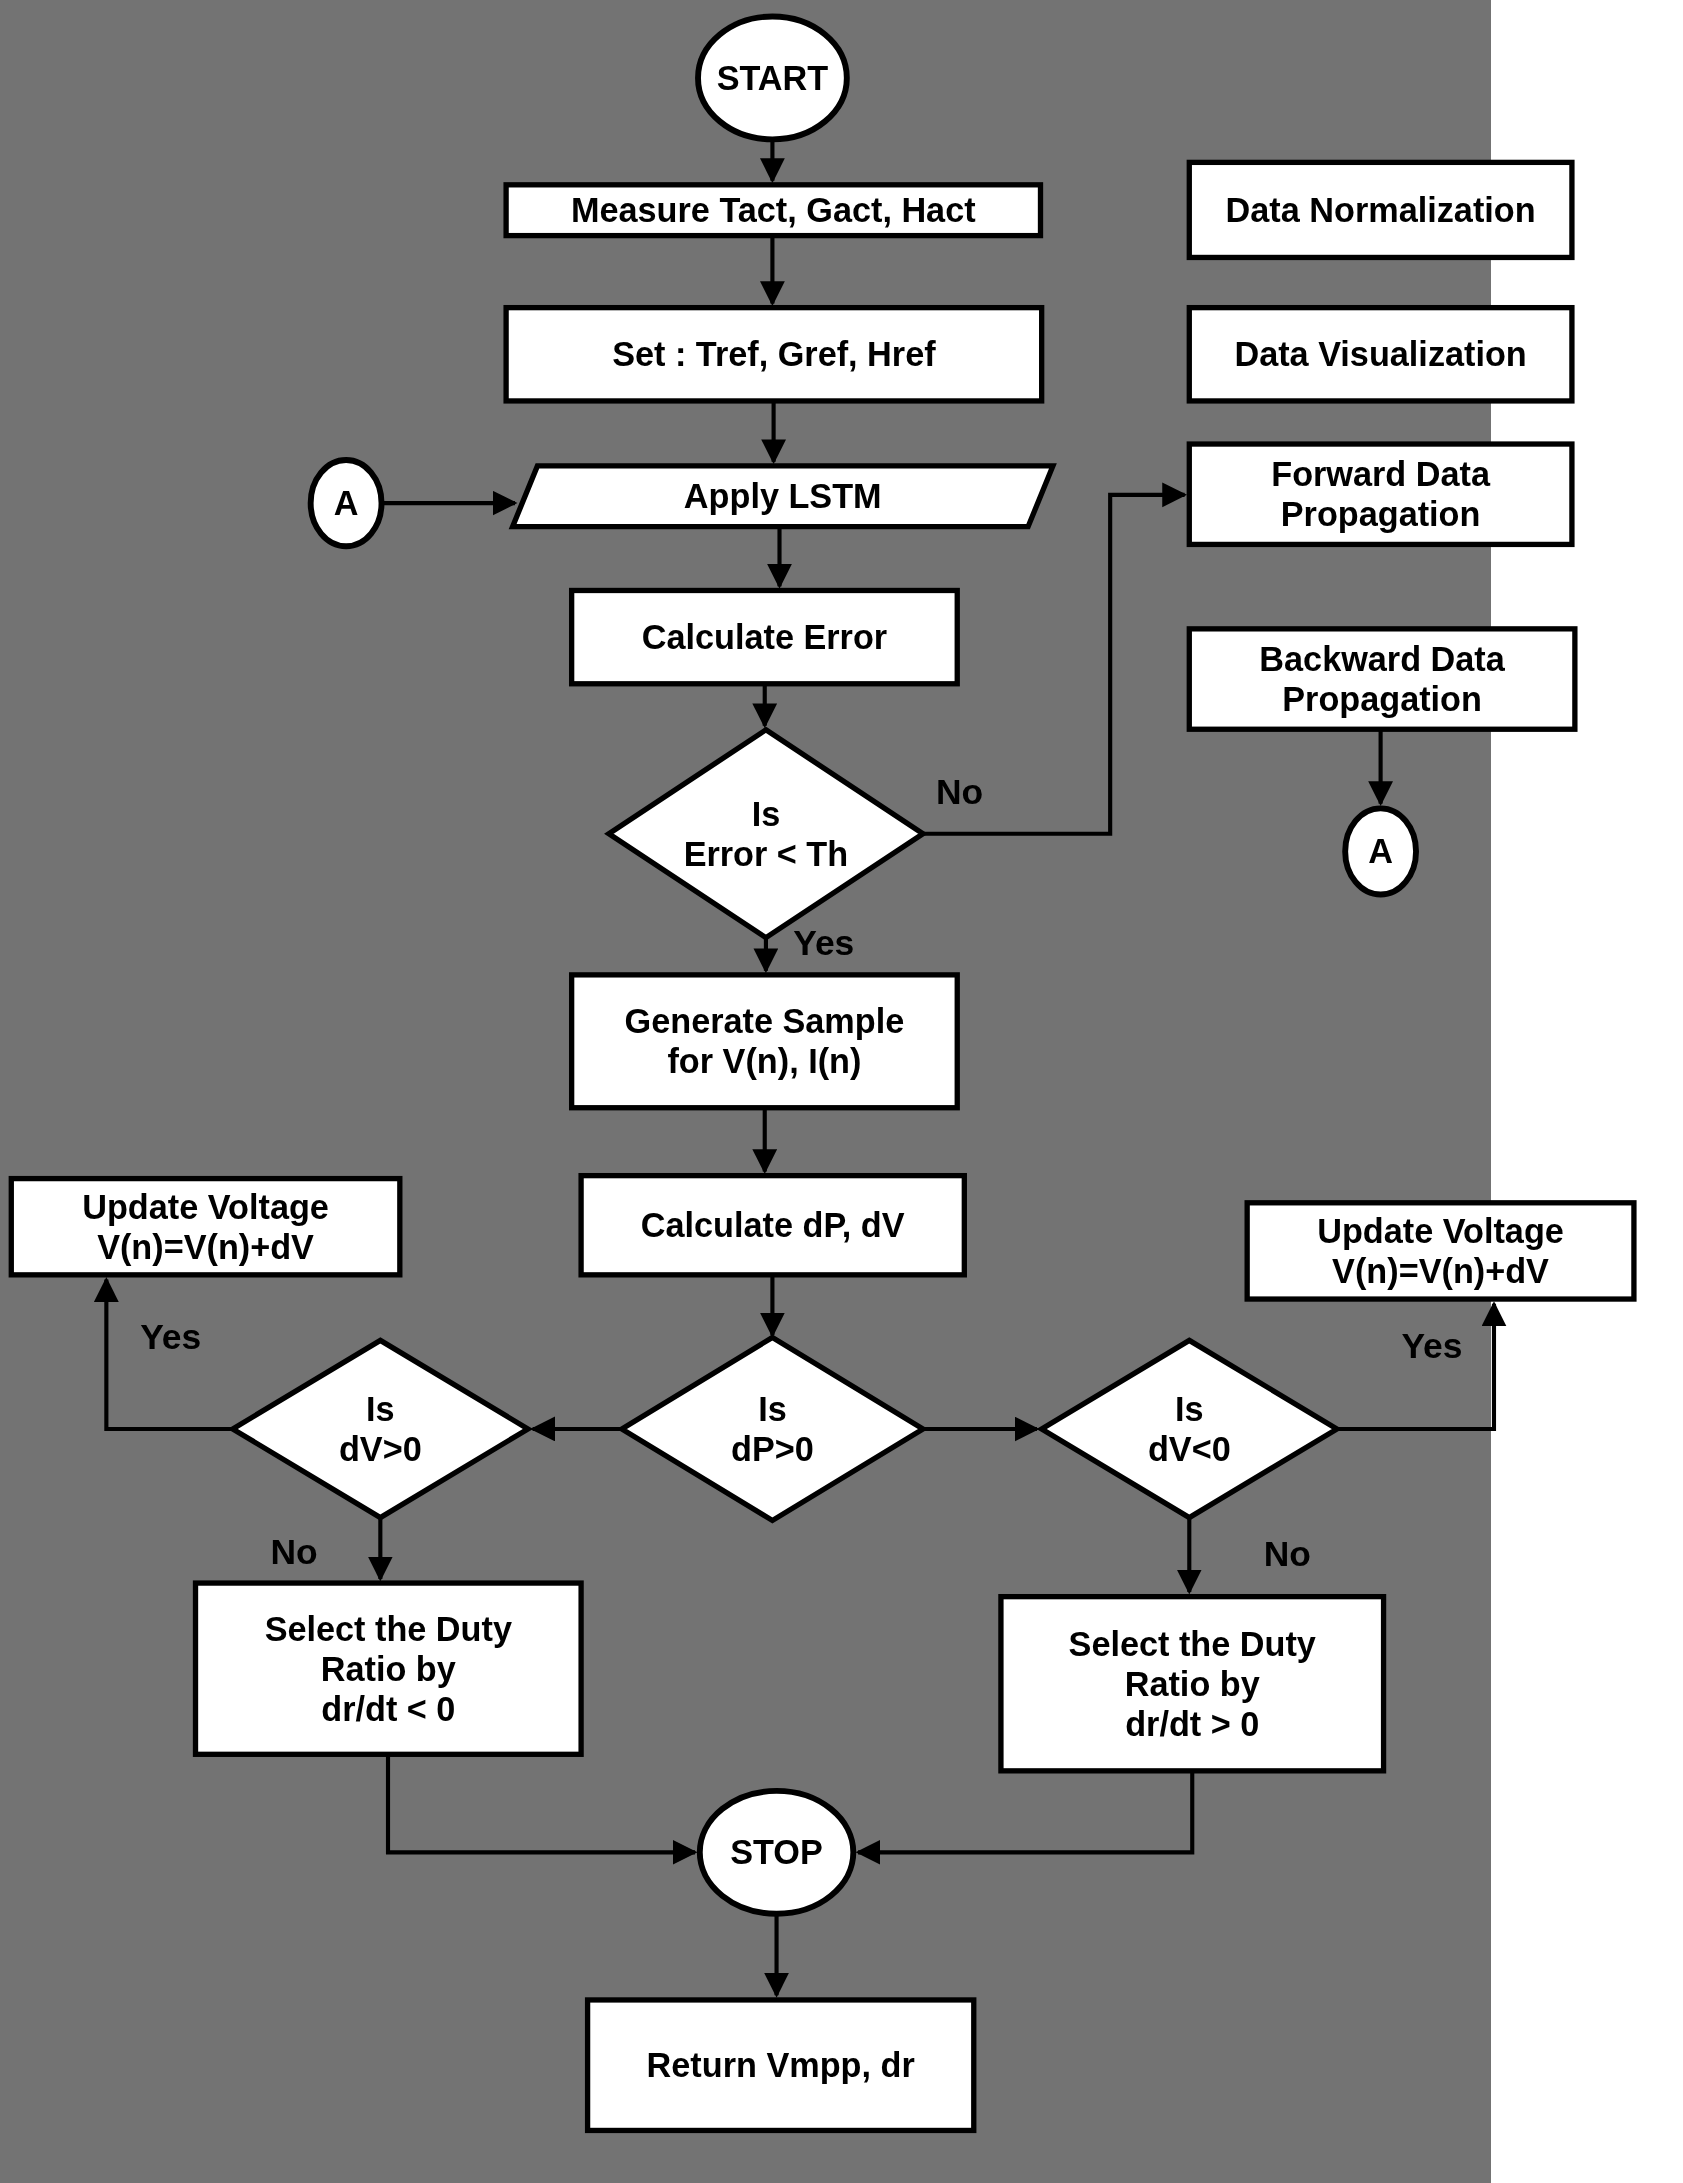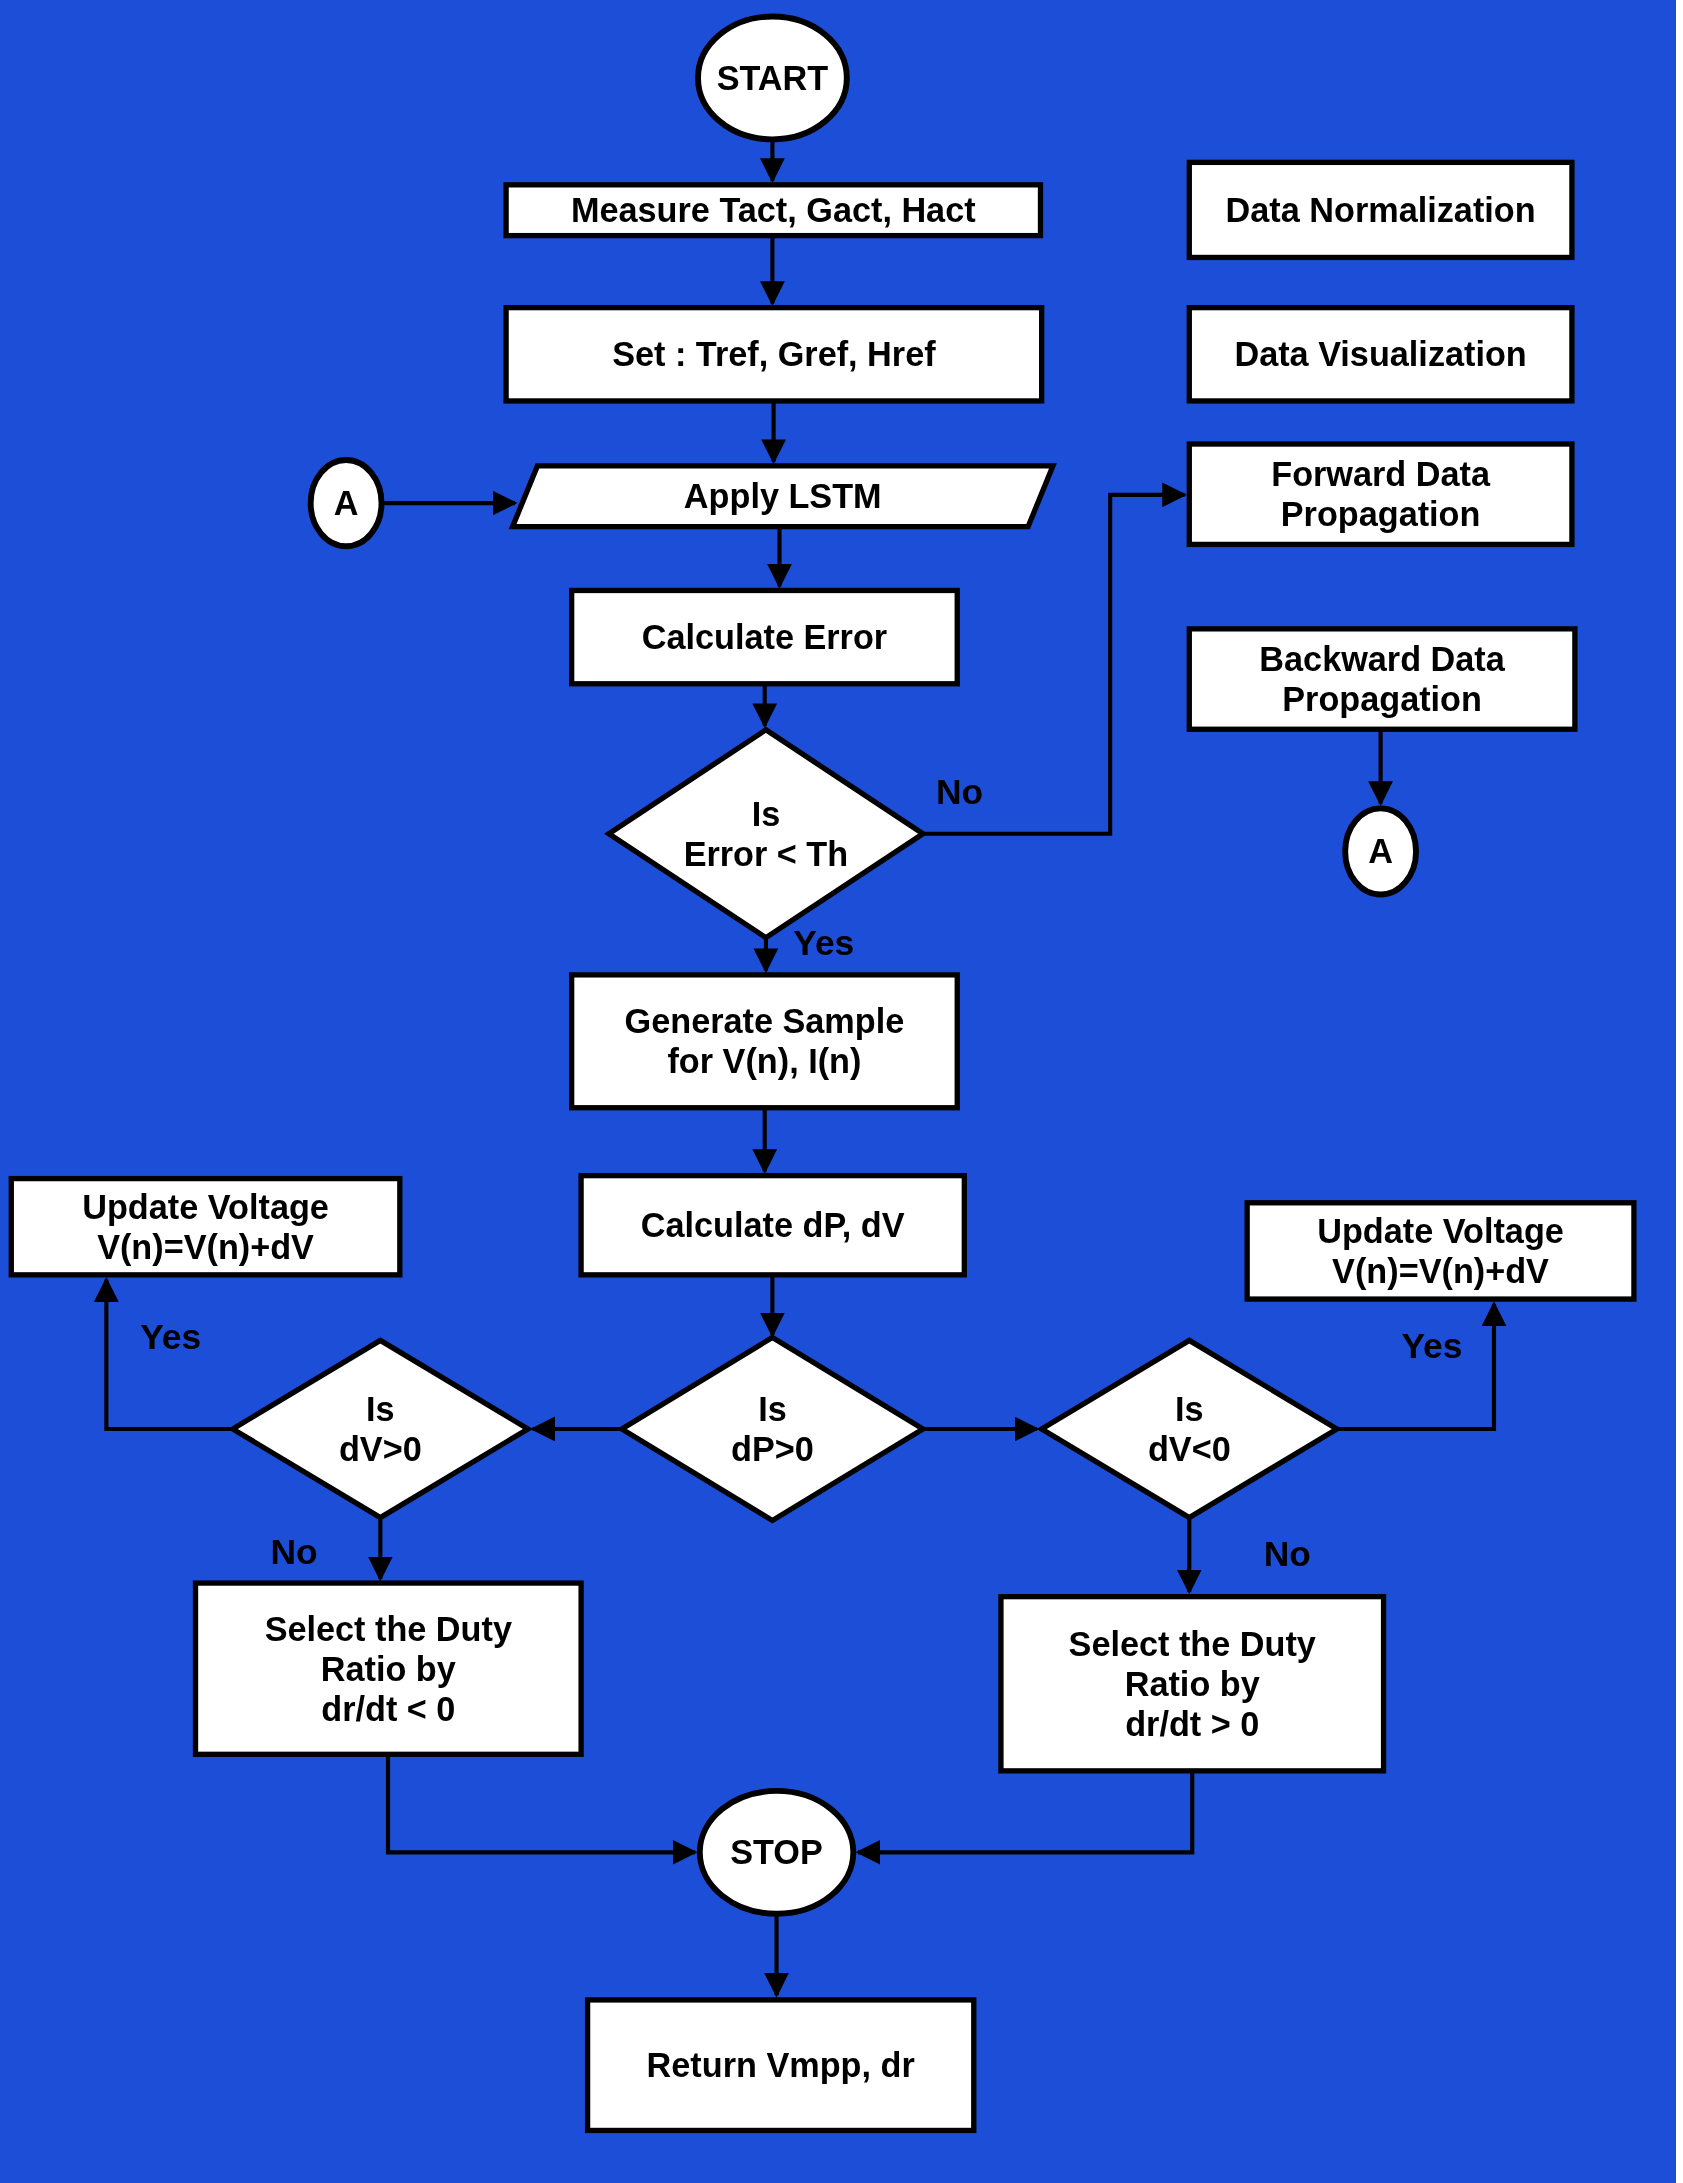--- a/index.html
+++ b/index.html
@@ -1,16 +1,16 @@
 <!DOCTYPE html>
 <html style="font-size:9.4px"><head>
 <meta charset="utf-8">
 <style>
   html,body{margin:0;padding:0;background:#ffffff;}
-  .canvas{width:1676px;height:2183px;position:relative;background:#1d4ed8;
+  .canvas{width:1491px;height:2183px;position:relative;background:#737373;
           font-family:"Liberation Sans", sans-serif;}
   svg{display:block;width:1683px;height:2183px;}
   .node-shape{fill:#ffffff;stroke:#000000;stroke-width:9;}
   .node-ellipse{stroke-width:10;}
   .edge{fill:none;stroke:#000000;stroke-width:7;stroke-linejoin:miter;}
   .node-label{fill:#000000;font-weight:bold;font-size:58px;text-anchor:middle;}
   .edge-label{fill:#000000;font-weight:bold;font-size:60px;text-anchor:middle;}
 </style>
 </head>
 <body>

